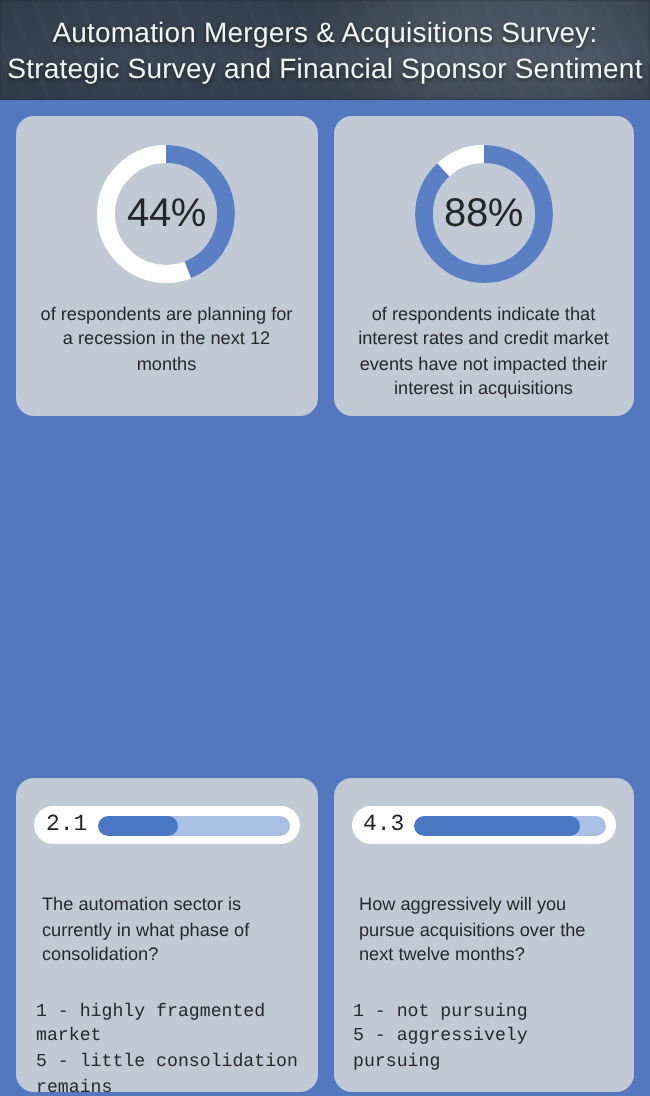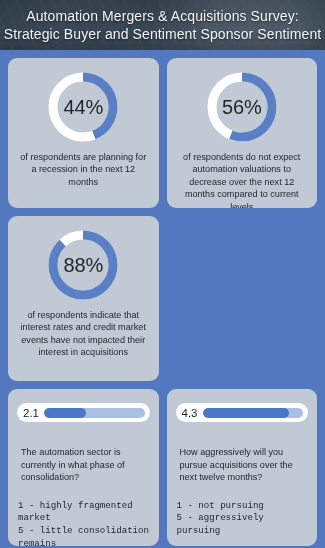--- a/index.html
+++ b/index.html
@@ -137,20 +137,21 @@
     display: flex;
     align-items: center;
     padding: 0 5px 0 6px;
     gap: 5px;
     flex: none;
   }
   .slider-value {
     font-size: 11.5px;
     color: #23262b;
     flex: none;
+    font-family: Liberation Mono, monospace;
   }
   .slider-track {
     position: relative;
     flex: 1 1 auto;
     height: 10px;
     border-radius: 6px;
     background: #a8c0e4;
     overflow: hidden;
   }
   .slider-fill {
@@ -180,48 +181,38 @@
   }
 </style>
 </head>
 <body>
 
 <div class="header">
   <div class="header-photo"></div>
   <div class="header-scrim"></div>
   <div class="header-title">
     <div class="line">Automation Mergers &amp; Acquisitions Survey:</div>
-    <div class="line">Strategic Buyer and Sentiment Sponsor Sentiment</div>
+    <div class="line">Strategic Survey and Financial Sponsor Sentiment</div>
   </div>
 </div>
 
 <div class="grid">
 
   <div class="card">
     <div class="donut-wrap">
       <svg width="74" height="74" viewBox="0 0 74 74">
         <circle class="donut-track" cx="37" cy="37" r="30"></circle>
         <circle class="donut-value" cx="37" cy="37" r="30" stroke-dasharray="82.94 105.56"></circle>
       </svg>
       <div class="donut-label">44%</div>
     </div>
     <div class="card-caption">of respondents are planning for a recession in the next 12 months</div>
   </div>
 
 
-  <div class="card">
-    <div class="donut-wrap">
-      <svg width="74" height="74" viewBox="0 0 74 74">
-        <circle class="donut-track" cx="37" cy="37" r="30"></circle>
-        <circle class="donut-value" cx="37" cy="37" r="30" stroke-dasharray="105.56 82.94"></circle>
-      </svg>
-      <div class="donut-label">56%</div>
-    </div>
-    <div class="card-caption">of respondents do not expect automation valuations to decrease over the next 12 months compared to current levels</div>
-  </div>
 
   <div class="card">
     <div class="donut-wrap">
       <svg width="74" height="74" viewBox="0 0 74 74">
         <circle class="donut-track" cx="37" cy="37" r="30"></circle>
         <circle class="donut-value" cx="37" cy="37" r="30" stroke-dasharray="165.88 22.62"></circle>
       </svg>
       <div class="donut-label">88%</div>
     </div>
     <div class="card-caption">of respondents indicate that interest rates and credit market events have not impacted their interest in acquisitions</div>

